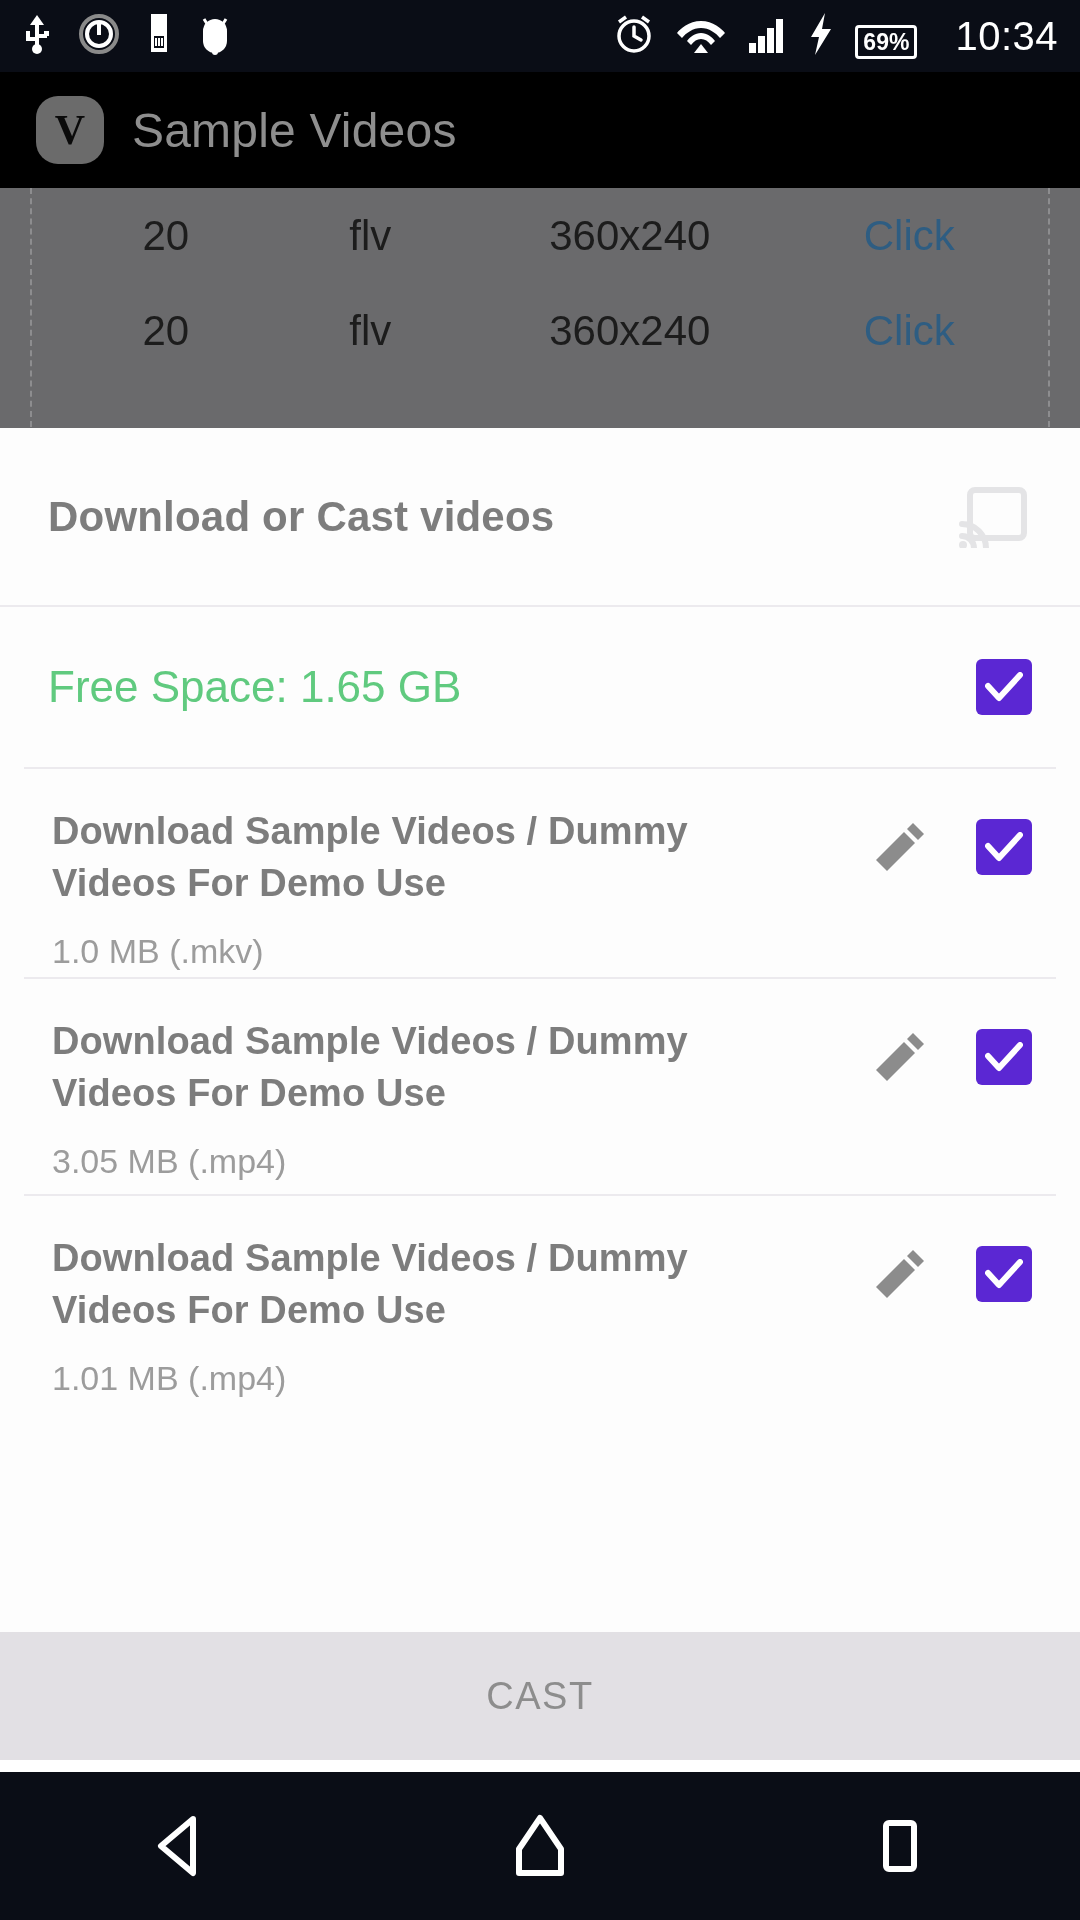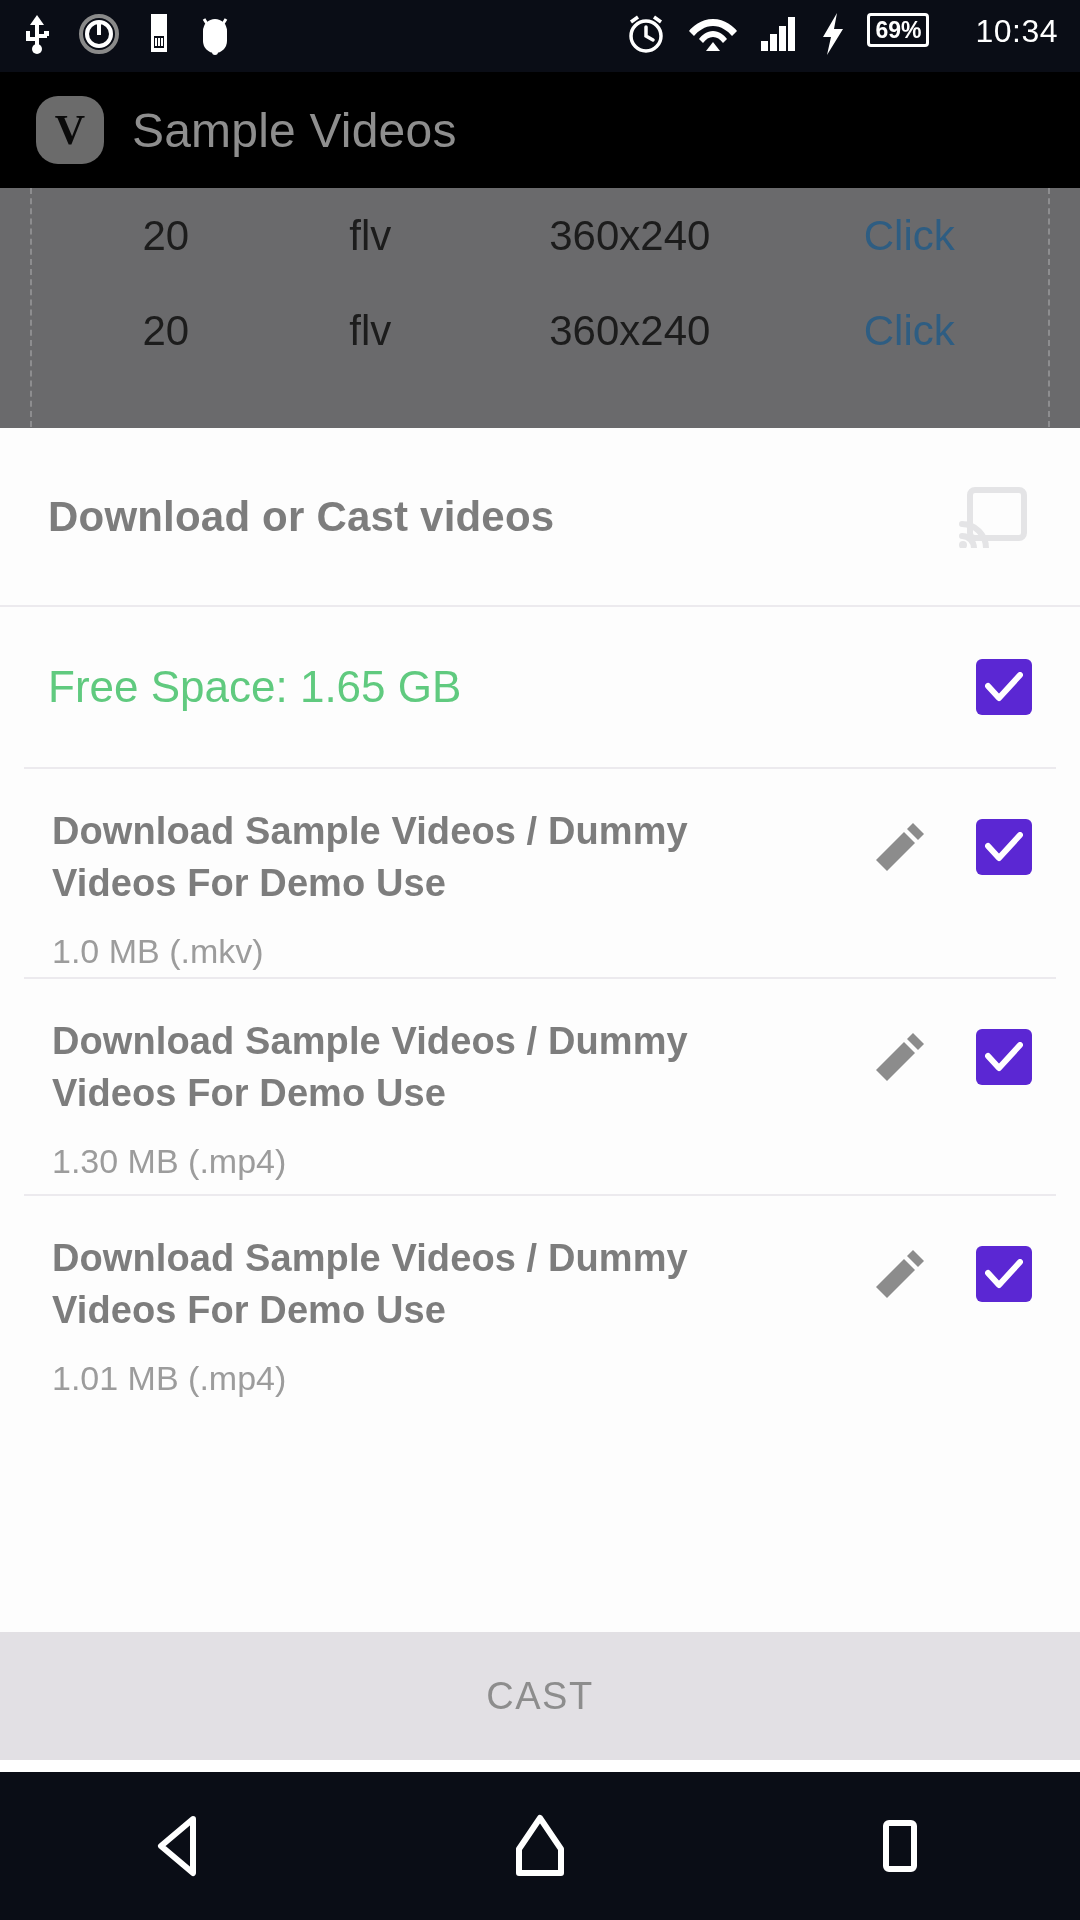--- a/index.html
+++ b/index.html
@@ -11,25 +11,25 @@
     position:relative;
   }
 
   
   .statusbar{
     position:absolute; top:0; left:0; width:1080px; height:72px;
     background:#0a0d16; display:flex; align-items:center;
     padding:0 22px;
   }
   .sb-left{ display:flex; align-items:center; gap:26px; }
-  .sb-right{ margin-left:auto; display:flex; align-items:flex-start; gap:22px; }
+  .sb-right{ margin-left:auto; display:flex; align-items:flex-end; gap:22px; }
   .sb-icon{ display:block; }
   .sb-time{
-    color:#ffffff; font-size:32px; font-weight:400; letter-spacing:0.5px;
-    margin-left:24px;
+    color:#ffffff; font-size:40px; font-weight:400; letter-spacing:0.5px;
+    margin-left:16px;
   }
   .batt-wrap{ position:relative; display:flex; align-items:center; }
   .batt-box{
     border:3px solid #fff; border-radius:4px; padding:1px 5px;
     font-size:23px; color:#fff; font-weight:600; line-height:26px;
   }
 
   
   .appbar{
     position:absolute; top:72px; left:0; width:1080px; height:116px;
@@ -286,21 +286,21 @@
           </svg>
       </div>
     </div>
   </div>
 
   <div class="divider-inset"></div>
 
   <div class="row-item tall">
     <div class="item-texts">
       <div class="item-title">Download Sample Videos / Dummy Videos For Demo Use</div>
-      <div class="item-sub">1.30 MB (.mp4)</div>
+      <div class="item-sub">3.05 MB (.mp4)</div>
     </div>
     <div class="item-actions">
       <div class="pencil">
         <svg width="56" height="56" viewBox="0 0 56 56">
             <g fill="#8c8c8c">
           <path d="M41 4 L52 15 L46 21 L35 10 Z"></path>
           <path d="M32 13 L43 24 L15 52 L4 41 Z"></path>
         </g>
           </svg>
       </div>

